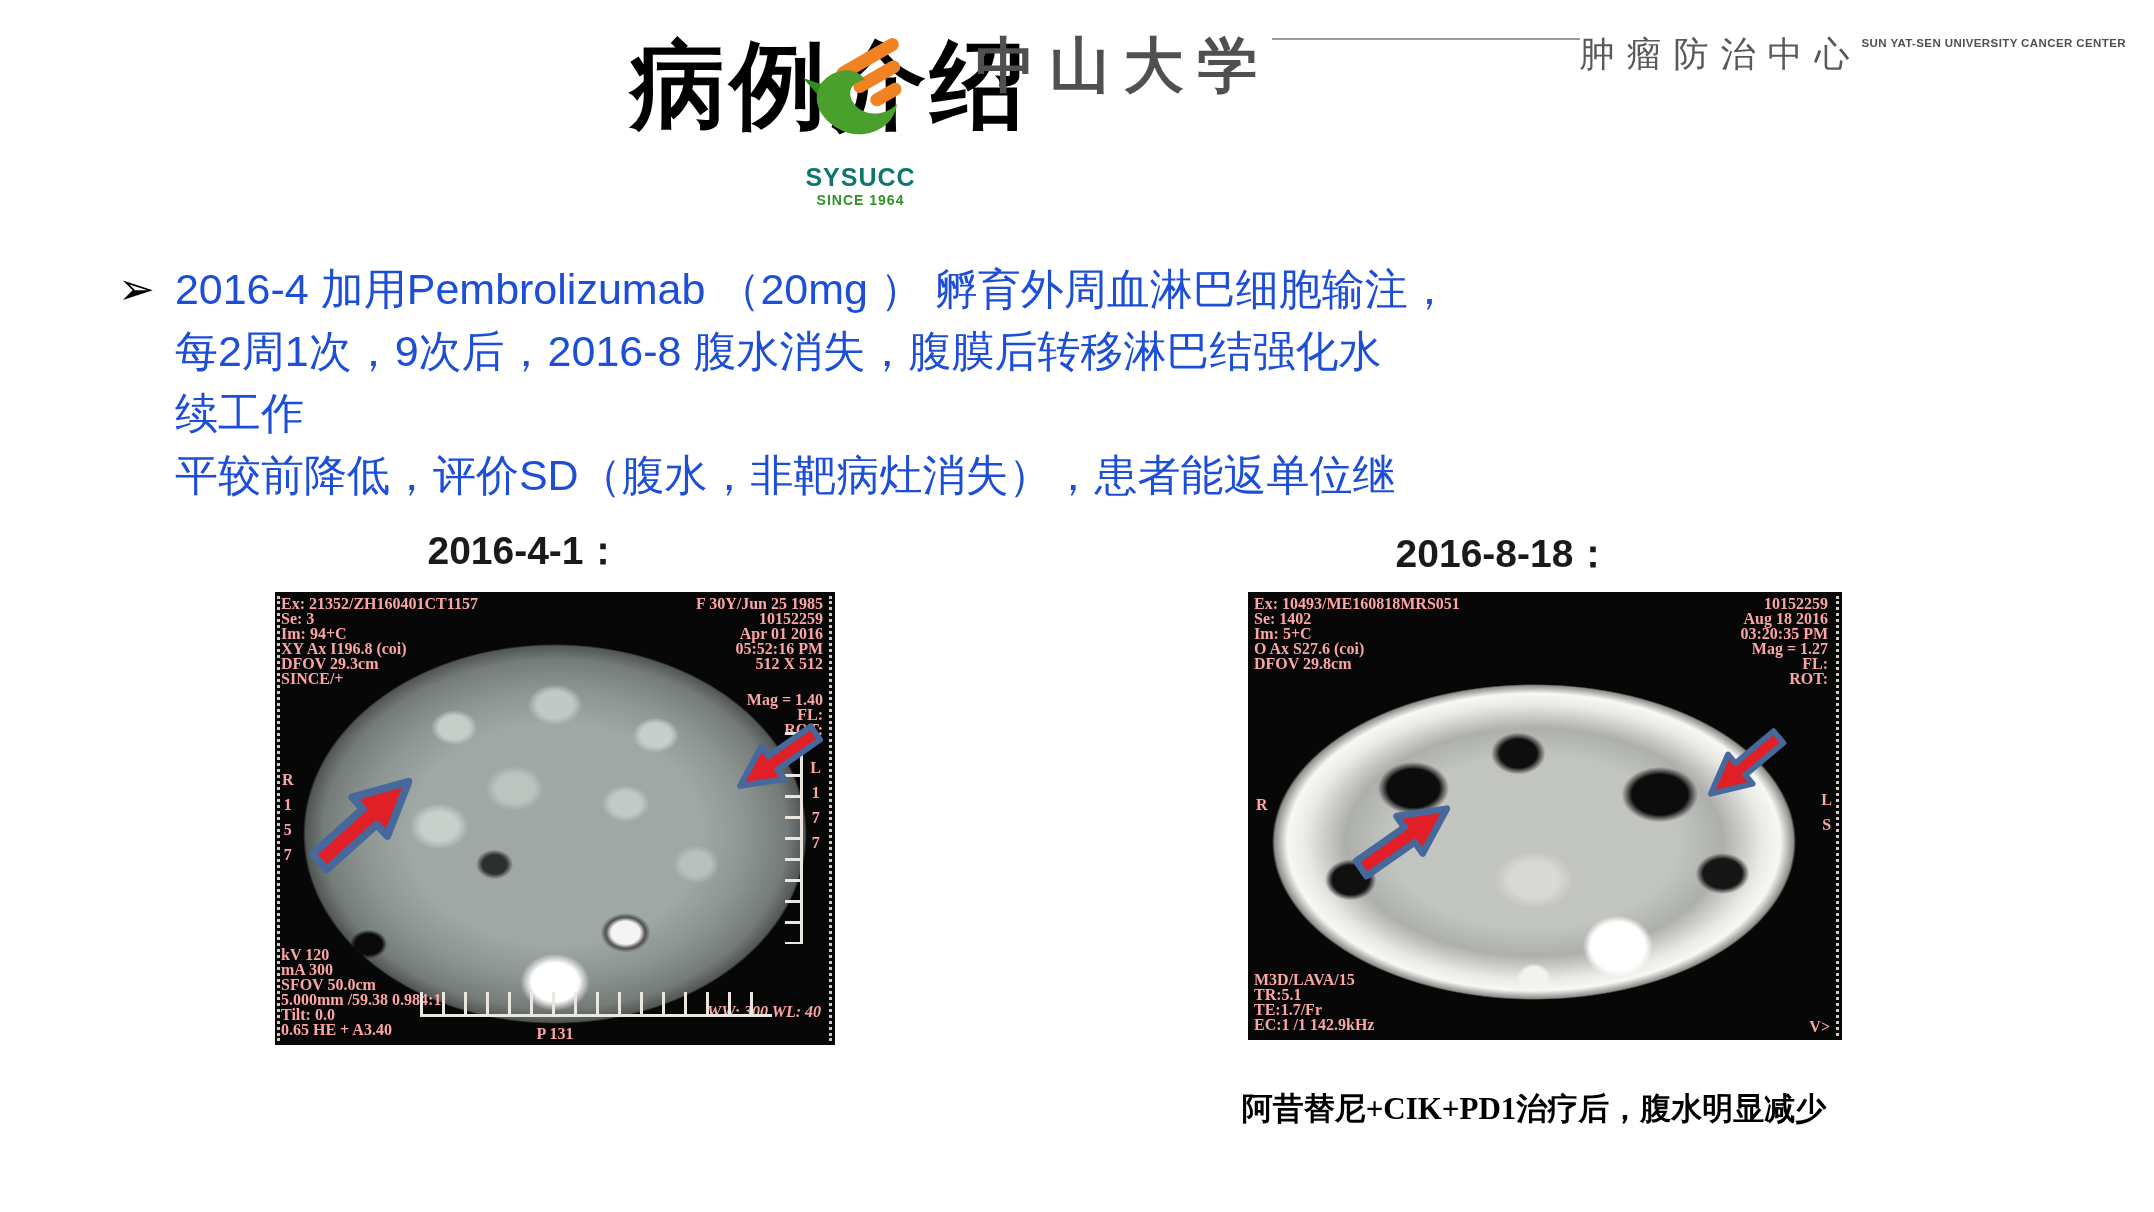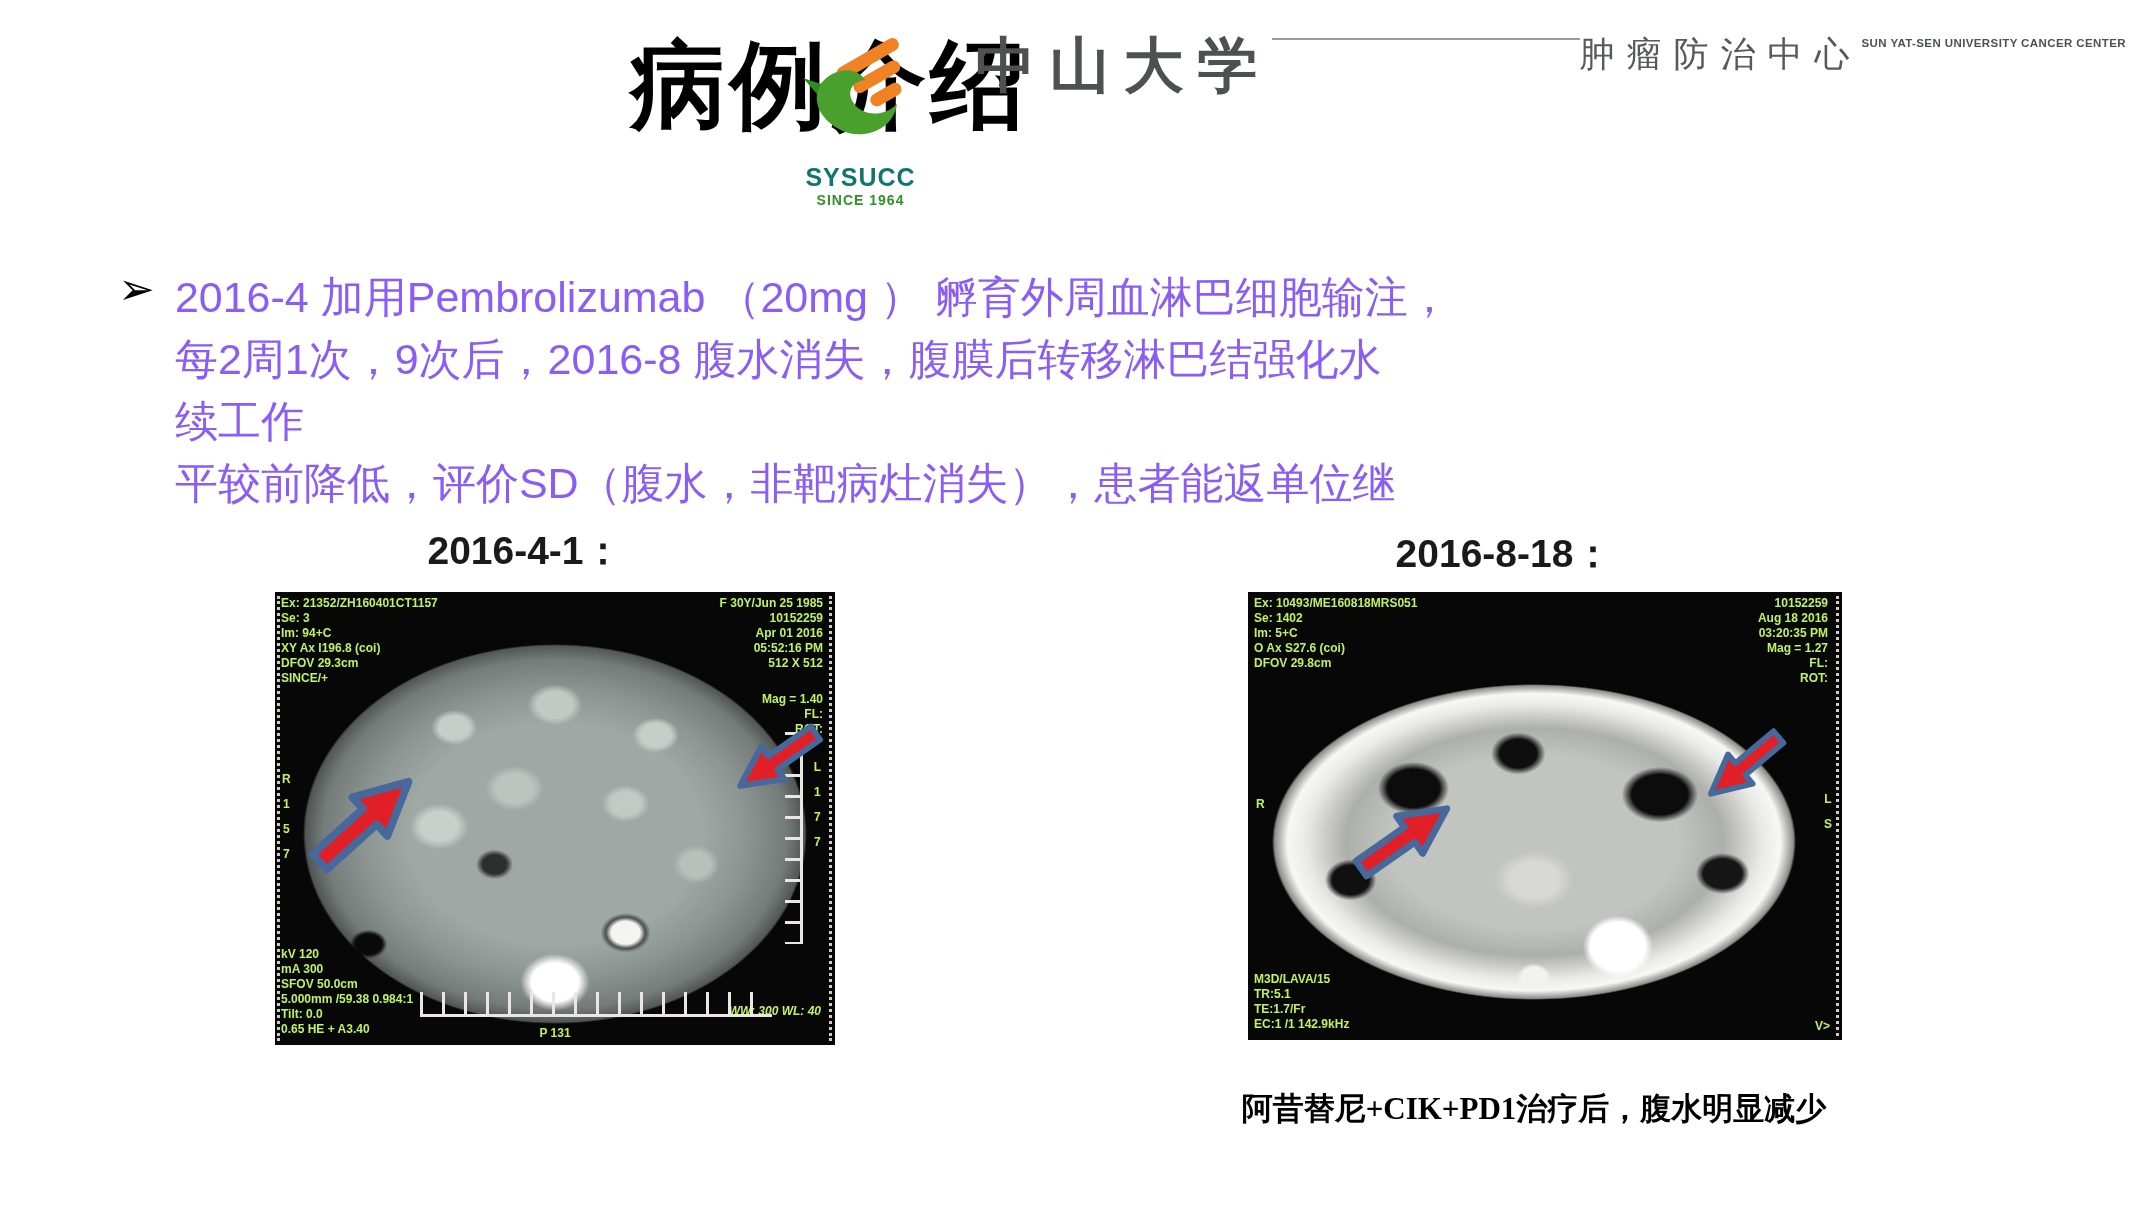--- a/index.html
+++ b/index.html
@@ -18,37 +18,37 @@
   .logo-right{display:flex;flex-direction:row;margin-left:22px;}
   .logo-cn{font-family:"Liberation Serif",serif;font-size:60px;font-weight:bold;color:#4f5052;
            letter-spacing:14px;line-height:64px;white-space:nowrap;}
   .logo-divider{height:2px;background:#9b9b9d;margin:4px 0 6px 0;width:308px;}
   .logo-center-cn{font-size:35px;color:#58595b;letter-spacing:12px;line-height:40px;white-space:nowrap;}
   .logo-center-en{font-size:11.5px;font-weight:bold;color:#4f5052;letter-spacing:.4px;white-space:nowrap;margin-top:3px;}
 
   
   .bullet{position:absolute;left:118px;top:258px;width:1360px;display:flex;gap:20px;}
   .bullet-marker{font-size:44px;line-height:62px;flex:0 0 auto;}
-  .bullet-text{font-size:43px;line-height:62px;color:#8b5cf6;margin-top:8px;}
+  .bullet-text{font-size:43px;line-height:62px;color:#1d4ed8;}
   .bullet-text div{white-space:nowrap;}
 
   
   .date-label{position:absolute;font-size:39px;font-weight:600;color:#1a1a1a;text-align:center;}
   .date-left{left:245px;top:524px;width:560px;}
   .date-right{left:1218px;top:527px;width:572px;}
 
   
   .scan{position:absolute;background:#070707;overflow:hidden;}
   .scan-left{left:275px;top:592px;width:560px;height:453px;}
   .scan-right{left:1248px;top:592px;width:572px;height:448px;padding-left:22px;}
   .dots-r{position:absolute;right:3px;top:4px;bottom:4px;width:0;border-right:3px dotted #cfcdc5;}
   .dots-l{position:absolute;left:2px;top:4px;bottom:4px;width:0;border-left:3px dotted #cfcdc5;}
 
-  .ov{position:absolute;color:#bef264;font-family:Liberation Sans, sans-serif;
-      font-size:12px;line-height:15px;font-weight:bold;}
+  .ov{position:absolute;color:#fca5a5;font-family:Liberation Serif, serif;
+      font-size:16px;line-height:15px;font-weight:bold;}
   .ov-right{text-align:right;}
   .edge div{line-height:25px;text-align:center;}
 
   
   .ct-body{position:absolute;left:28px;top:52px;width:504px;height:380px;border-radius:50%;
     background:
       radial-gradient(56px 46px at 50% 89%, #ffffff 0 42%, rgba(255,255,255,0) 62%),
       radial-gradient(38px 30px at 64% 76%, #f4f4f2 0 38%, #4c4f4e 52%, rgba(0,0,0,0) 66%),
       radial-gradient(26px 20px at 13% 79%, #0a0a0a 0 52%, rgba(0,0,0,0) 72%),
       radial-gradient(34px 26px at 30% 22%, #c7cdc9 0 45%, rgba(0,0,0,0) 68%),

